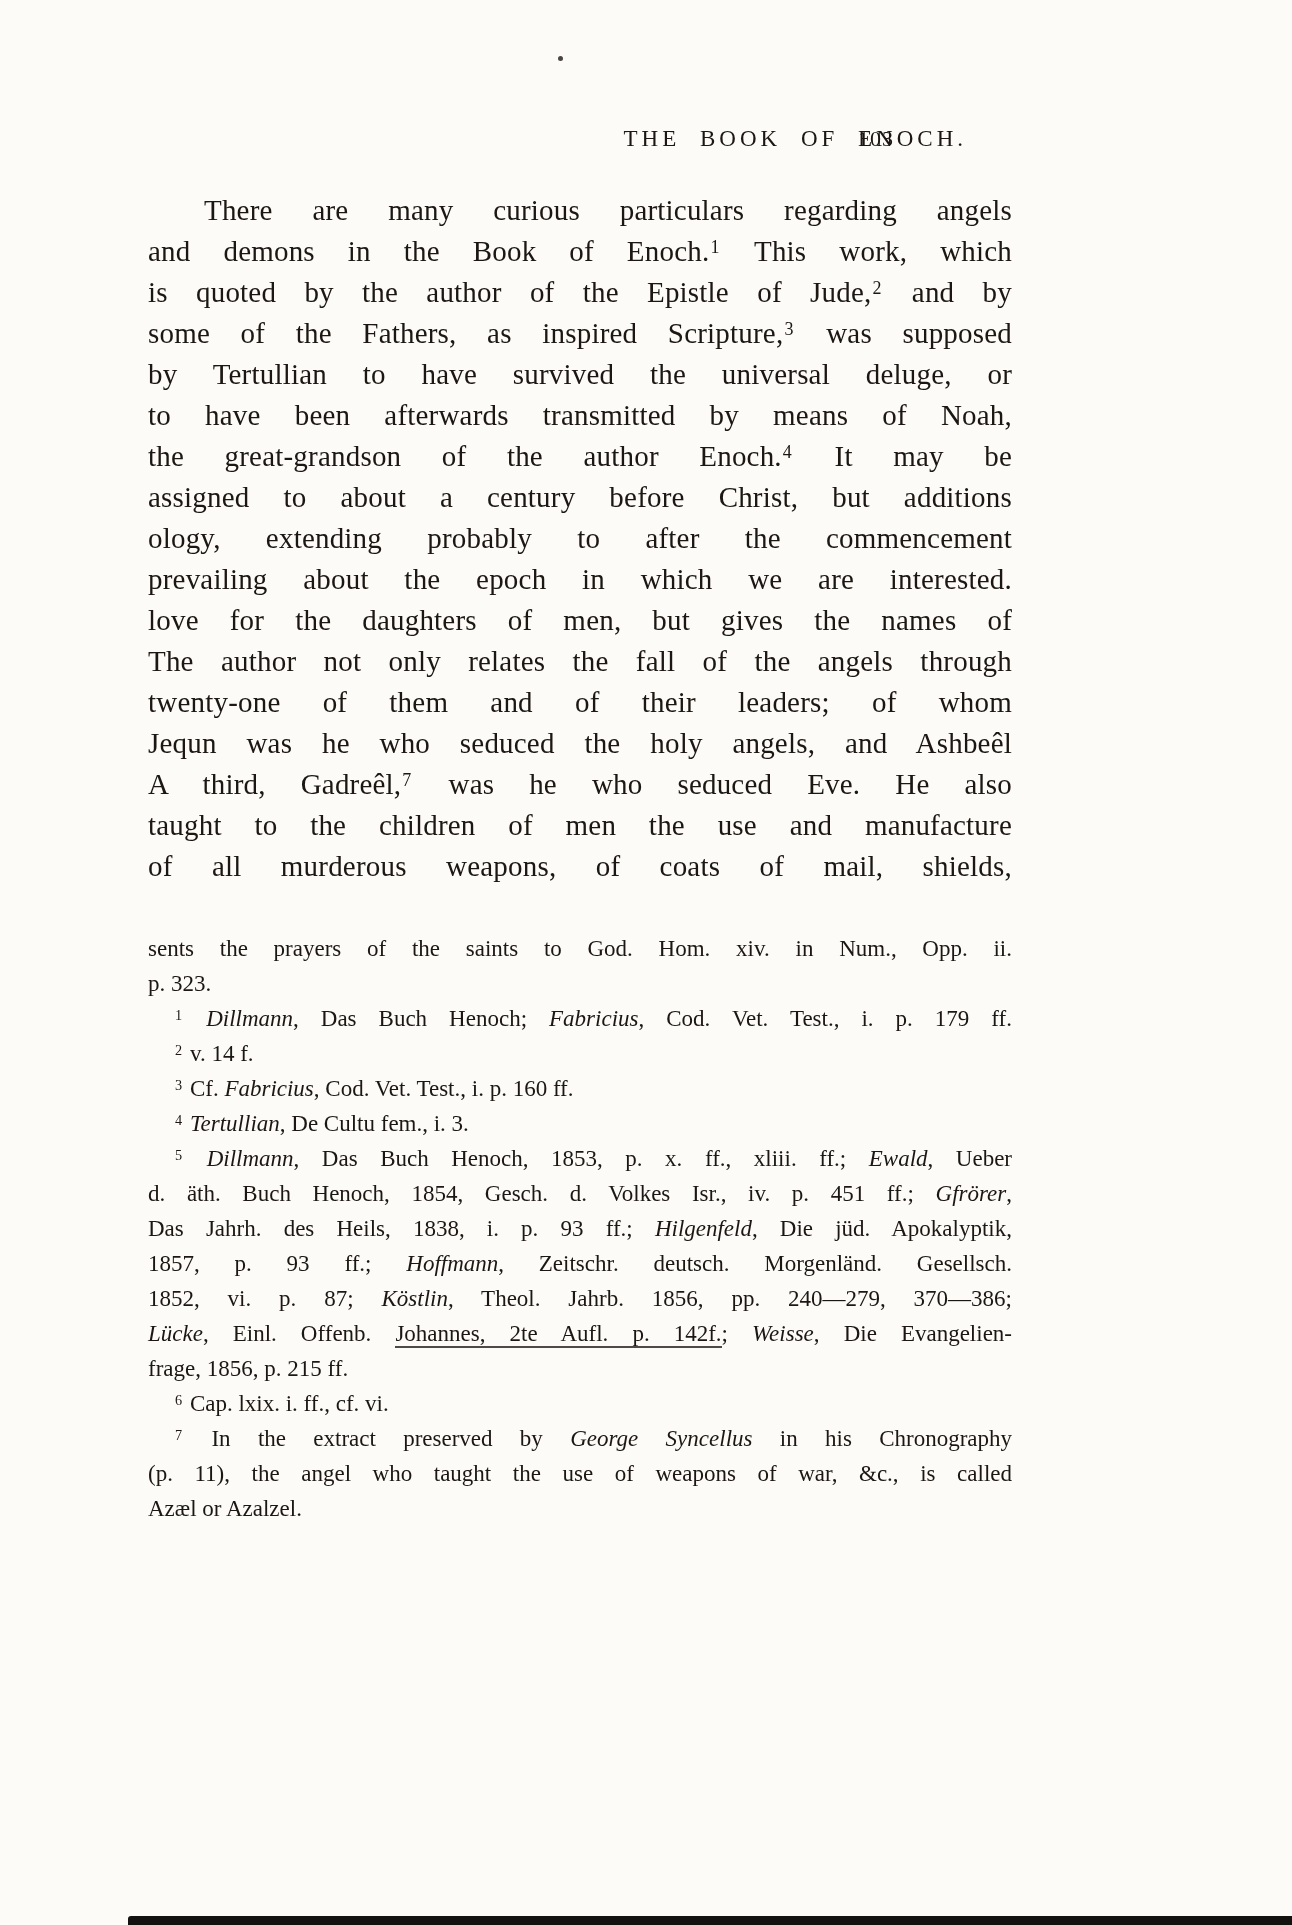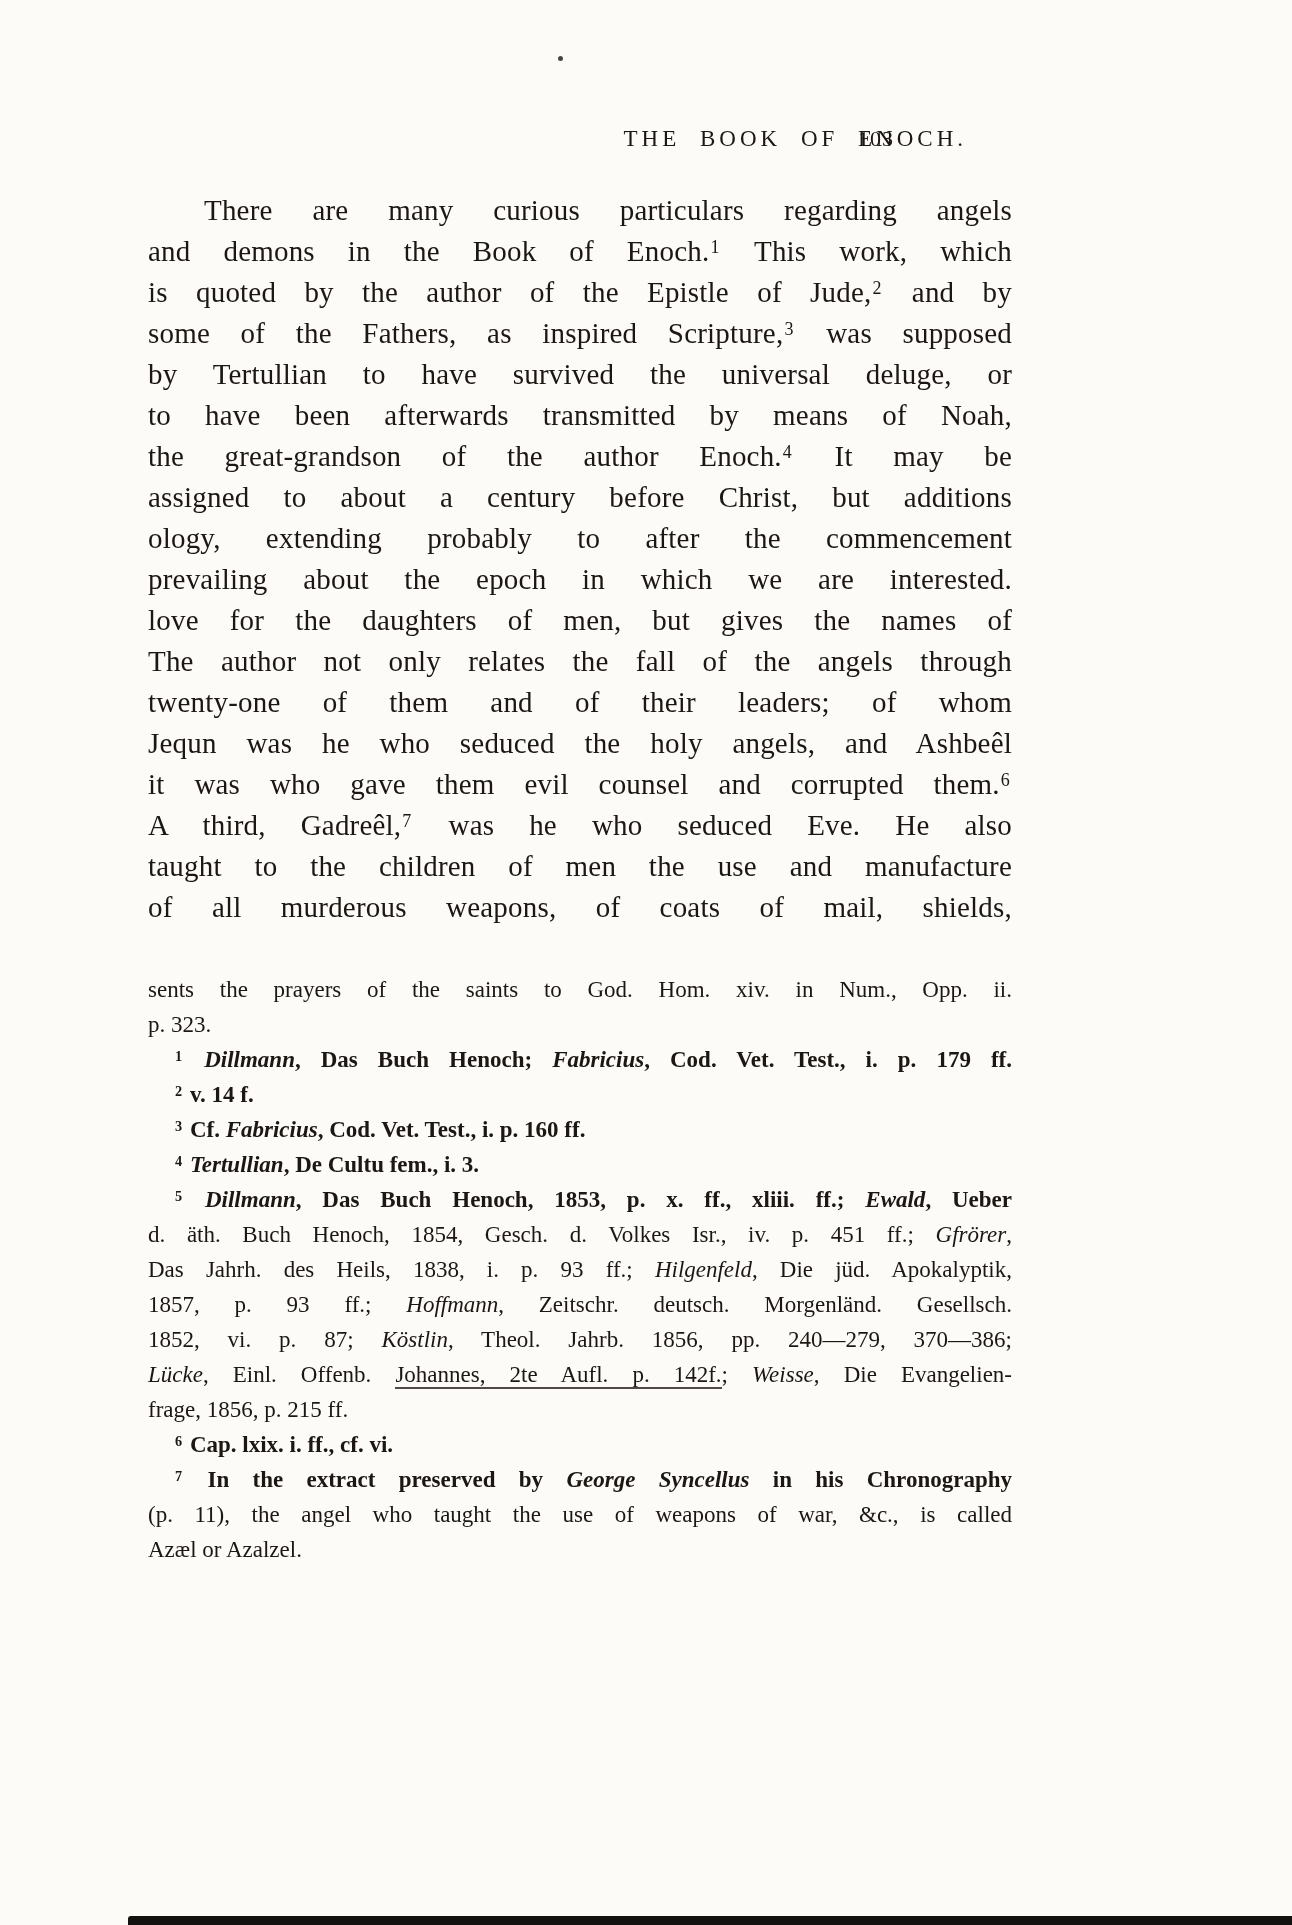--- a/index.html
+++ b/index.html
@@ -45,21 +45,21 @@
     letter-spacing: 0.2px;
   }
   .line { width: 100%; }
   .just { text-align: justify; text-align-last: justify; }
   .body-text .indent { text-indent: 56px; }
   .footnotes {
     margin-top: 44px;
     font-size: 23px;
     line-height: 35px;
   }
-  .footnotes .indent { text-indent: 26px; font-weight: bold; }
+  .footnotes .indent { text-indent: 26px; }
   sup {
     font-size: 62%;
     line-height: 0;
     vertical-align: baseline;
     position: relative;
     top: -0.45em;
     margin: 0 2px 0 1px;
   }
   i { font-style: italic; }
   .u-art { border-bottom: 2px solid rgba(35, 30, 26, 0.8); }
@@ -102,21 +102,20 @@
         <div class="line just">by Tertullian to have survived the universal deluge, or</div>
         <div class="line just">to have been afterwards transmitted by means of Noah,</div>
         <div class="line just">the great-grandson of the author Enoch.<sup>4</sup> It may be</div>
         <div class="line just">assigned to about a century before Christ, but additions</div>
         <div class="line just">ology, extending probably to after the commencement</div>
         <div class="line just">prevailing about the epoch in which we are interested.</div>
         <div class="line just">love for the daughters of men, but gives the names of</div>
         <div class="line just">The author not only relates the fall of the angels through</div>
         <div class="line just">twenty-one of them and of their leaders; of whom</div>
         <div class="line just">Jequn was he who seduced the holy angels, and Ashbeêl</div>
-        <div class="line just">it was who gave them evil counsel and corrupted them.<sup>6</sup></div>
         <div class="line just">A third, Gadreêl,<sup>7</sup> was he who seduced Eve. He also</div>
         <div class="line just">taught to the children of men the use and manufacture</div>
         <div class="line just">of all murderous weapons, of coats of mail, shields,</div>
       </div>
 
     <div class="footnotes">
         <div class="line just">sents the prayers of the saints to God. Hom. xiv. in Num., Opp. ii.</div>
         <div class="line">p. 323.</div>
         <div class="line indent just"><sup>1</sup> <i>Dillmann</i>, Das Buch Henoch; <i>Fabricius</i>, Cod. Vet. Test., i. p. 179 ff.</div>
         <div class="line indent"><sup>2</sup> v. 14 f.</div>

